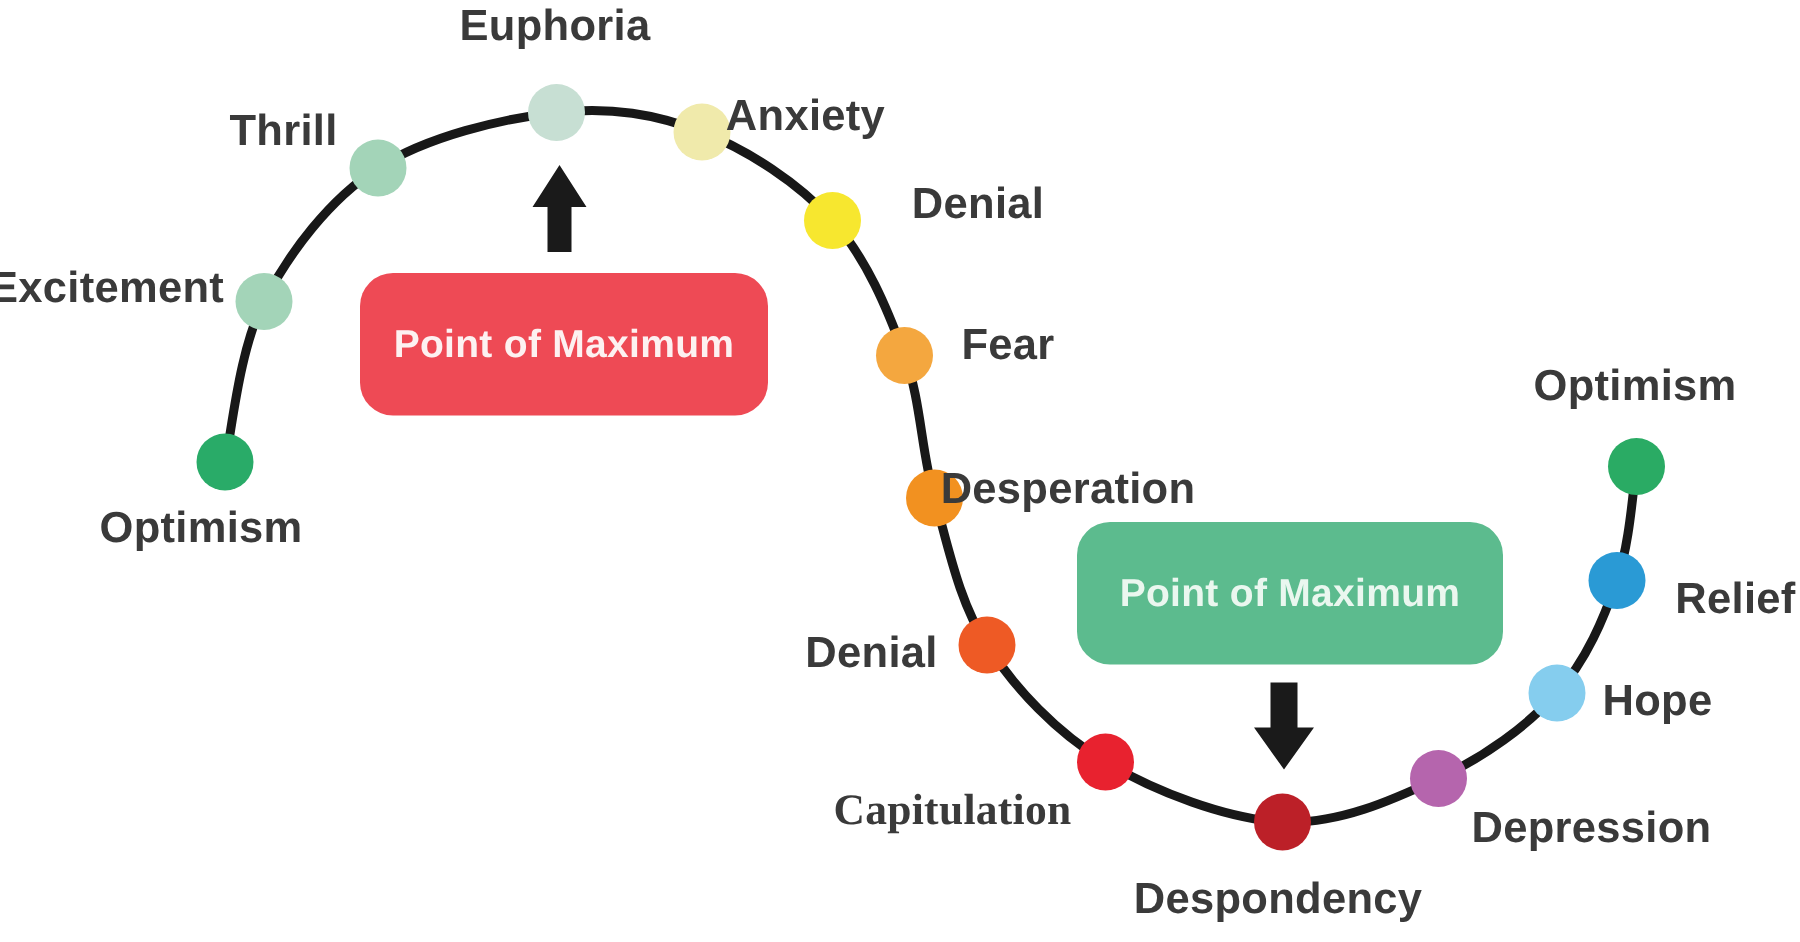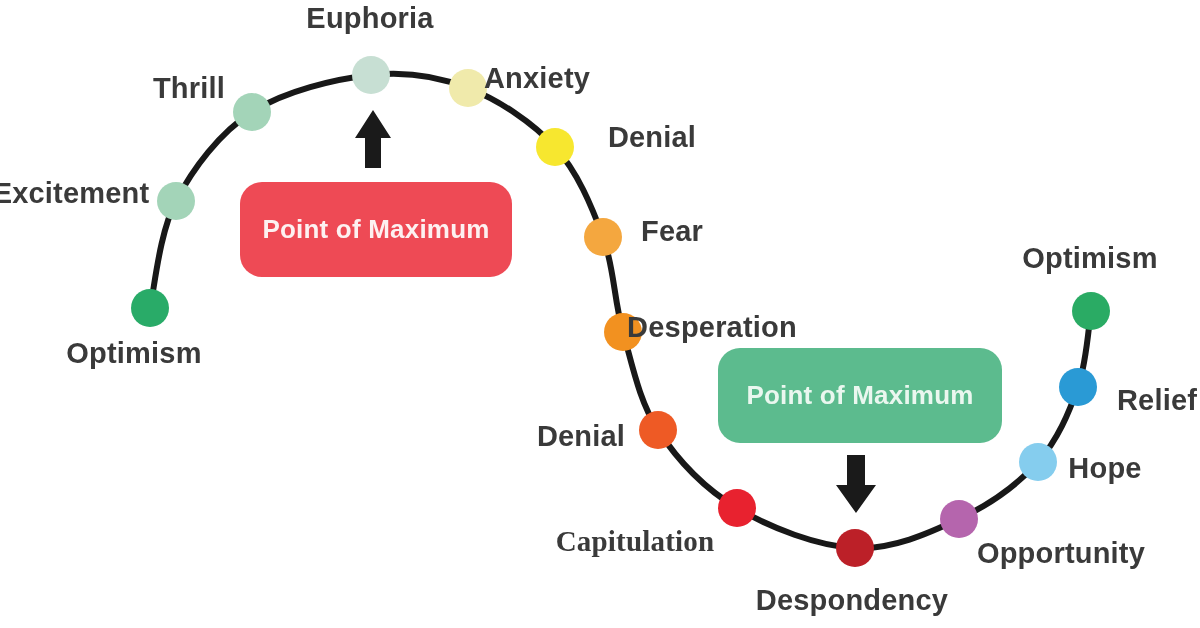--- a/index.html
+++ b/index.html
@@ -80,21 +80,21 @@
       <div class="emotion-label" style="left: 71px; top: 193px; color: rgb(58, 58, 58);">Excitement</div>
       <div class="emotion-label" style="left: 189px; top: 88px; color: rgb(58, 58, 58);">Thrill</div>
       <div class="emotion-label" style="left: 370px; top: 18px; color: rgb(58, 58, 58);">Euphoria</div>
       <div class="emotion-label" style="left: 537px; top: 46px; color: rgb(58, 58, 58); margin-top: 32px;">Anxiety</div>
       <div class="emotion-label" style="left: 632px; top: 137px; color: rgb(58, 58, 58); margin-left: 20px;">Denial</div>
       <div class="emotion-label" style="left: 672px; top: 231px; color: rgb(58, 58, 58);">Fear</div>
       <div class="emotion-label" style="left: 712px; top: 327px; color: rgb(58, 58, 58);">Desperation</div>
       <div class="emotion-label" style="left: 581px; top: 436px; color: rgb(58, 58, 58);">Denial</div>
       <div class="emotion-label" style="left: 635px; top: 541px; color: rgb(58, 58, 58); font-family: Liberation Serif, serif;">Capitulation</div>
       <div class="emotion-label" style="left: 852px; top: 600px; color: rgb(58, 58, 58);">Despondency</div>
-      <div class="emotion-label" style="left: 1061px; top: 553px; color: rgb(58, 58, 58);">Opportunity</div>
+      <div class="emotion-label" style="left: 1061px; top: 553px; color: rgb(58, 58, 58);">Depression</div>
       <div class="emotion-label" style="left: 1105px; top: 468px; color: rgb(58, 58, 58);">Hope</div>
       <div class="emotion-label" style="left: 1157px; top: 400px; color: rgb(58, 58, 58);">Relief</div>
       <div class="emotion-label" style="left: 1090px; top: 258px; color: rgb(58, 58, 58);">Optimism</div>
     </div>
 
   <div class="callout callout-risk" id="risk-box" style="background: rgb(238, 74, 85); color: rgb(253, 241, 241);">
     <div>Point of Maximum</div>
   </div>
 
   <div class="callout callout-opportunity" id="opportunity-box" style="background: rgb(92, 187, 142); color: rgb(234, 247, 239);">

